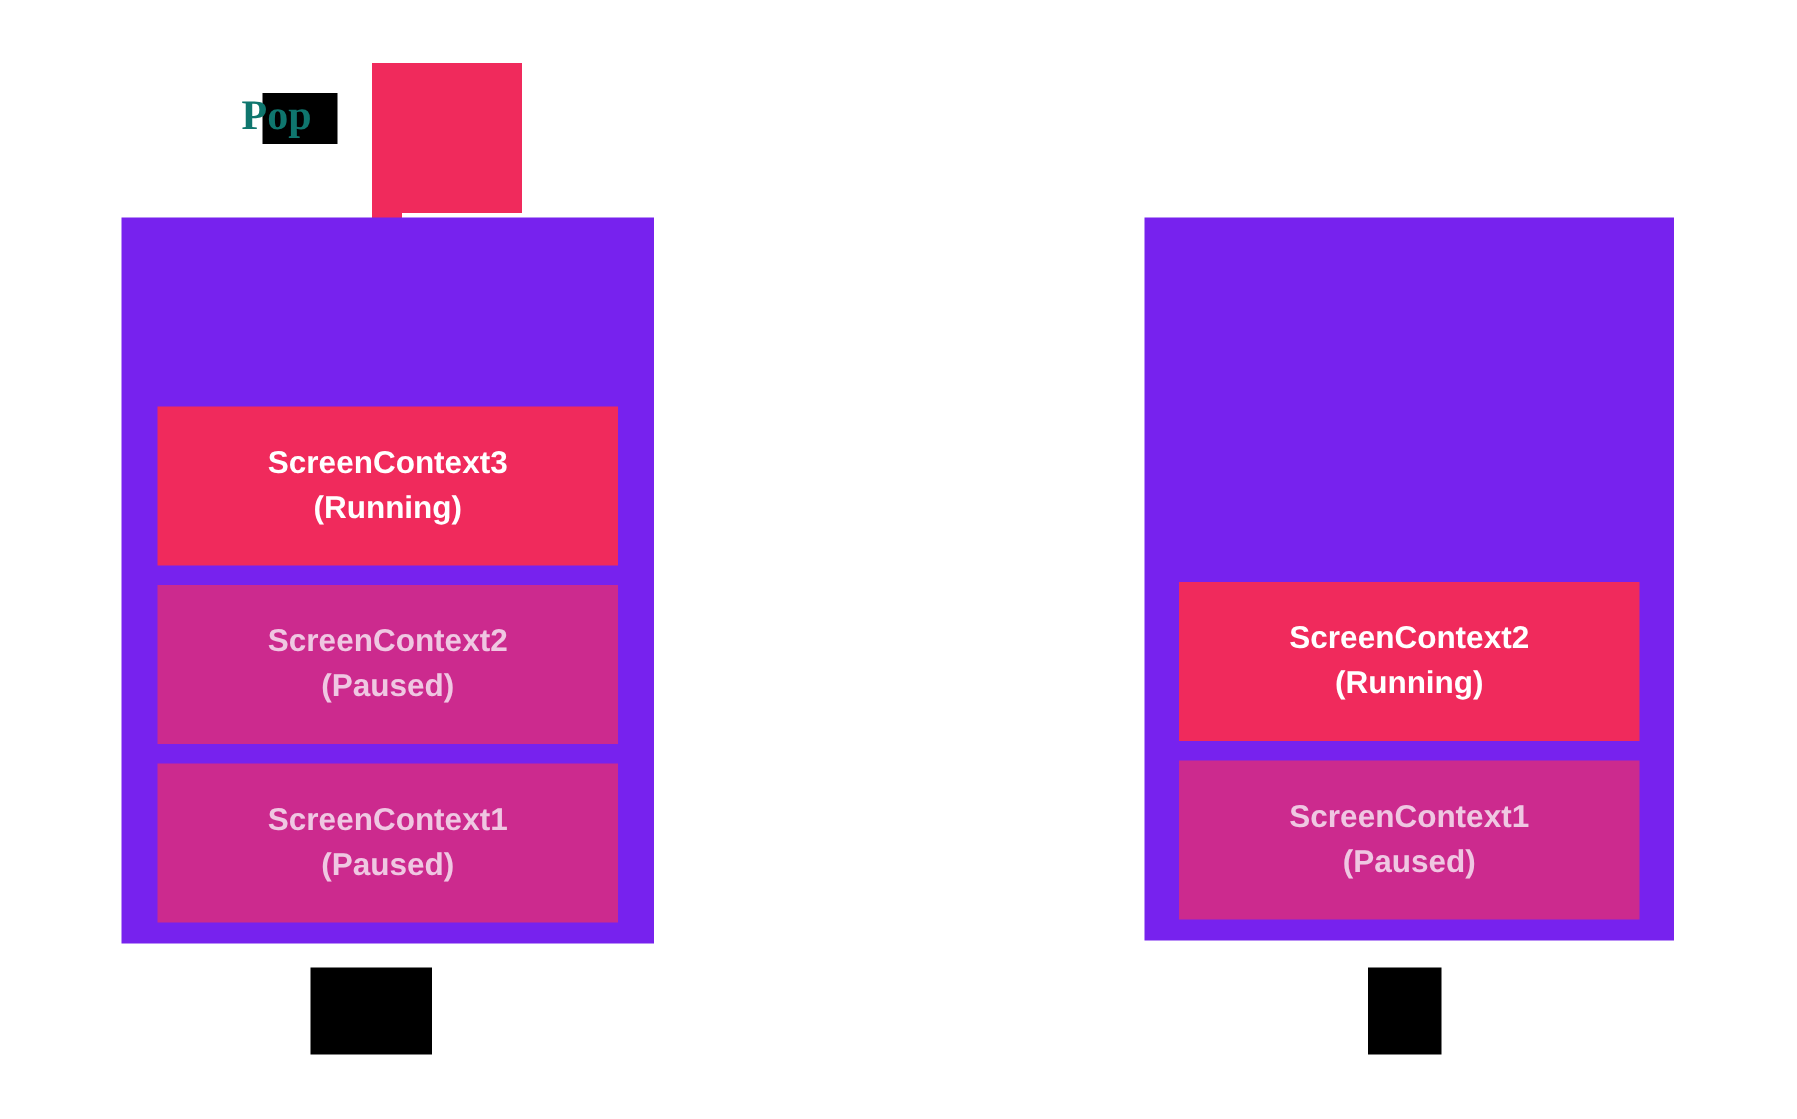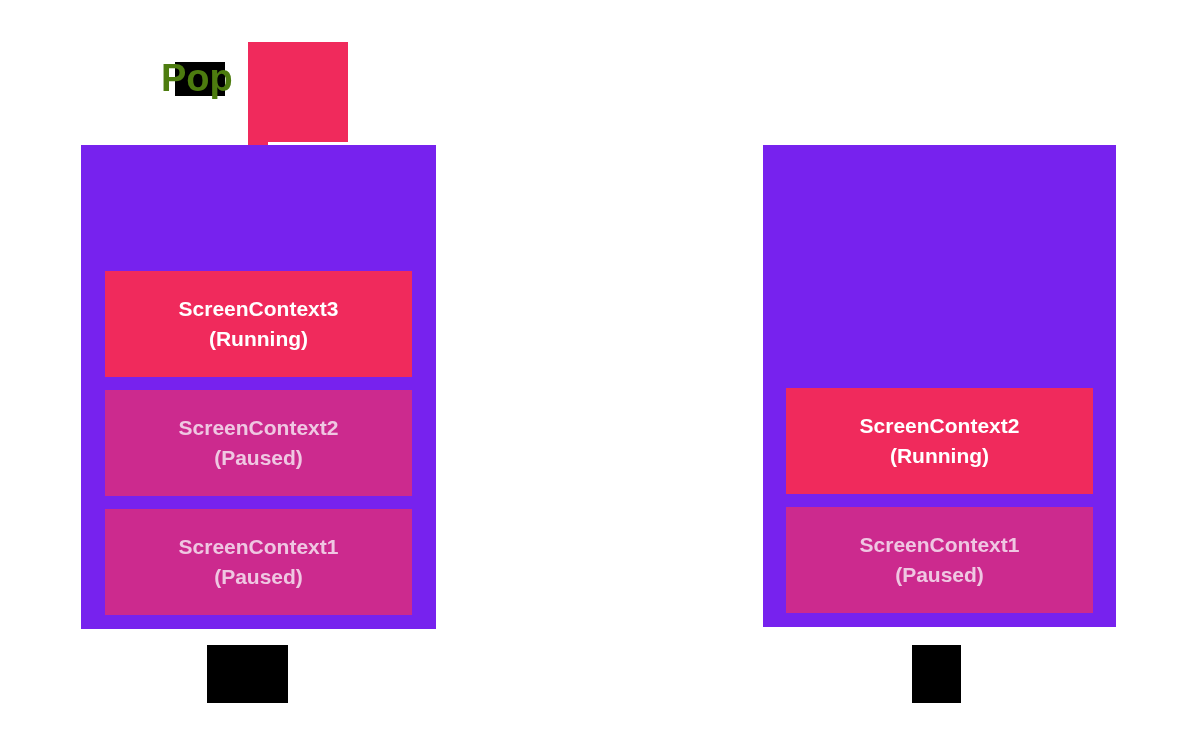--- a/index.html
+++ b/index.html
@@ -33,26 +33,27 @@
     left: 14px;
     top: 2px;
     width: 50px;
     height: 34px;
     background: #000000;
   }
   .pop-label .pop-text {
     position: absolute;
     left: 0px;
     top: -2px;
-    font-size: 38px;
+    font-size: 28px;
     font-weight: bold;
-    color: #4d7c0f;
+    color: #0f766e;
     line-height: 40px;
     letter-spacing: 0px;
     white-space: nowrap;
+    font-family: Liberation Serif, serif;
   }
 
   
   .pop-arrow {
     position: absolute;
     left: 248px;
     top: 42px;
     width: 100px;
     height: 113px;
   }

